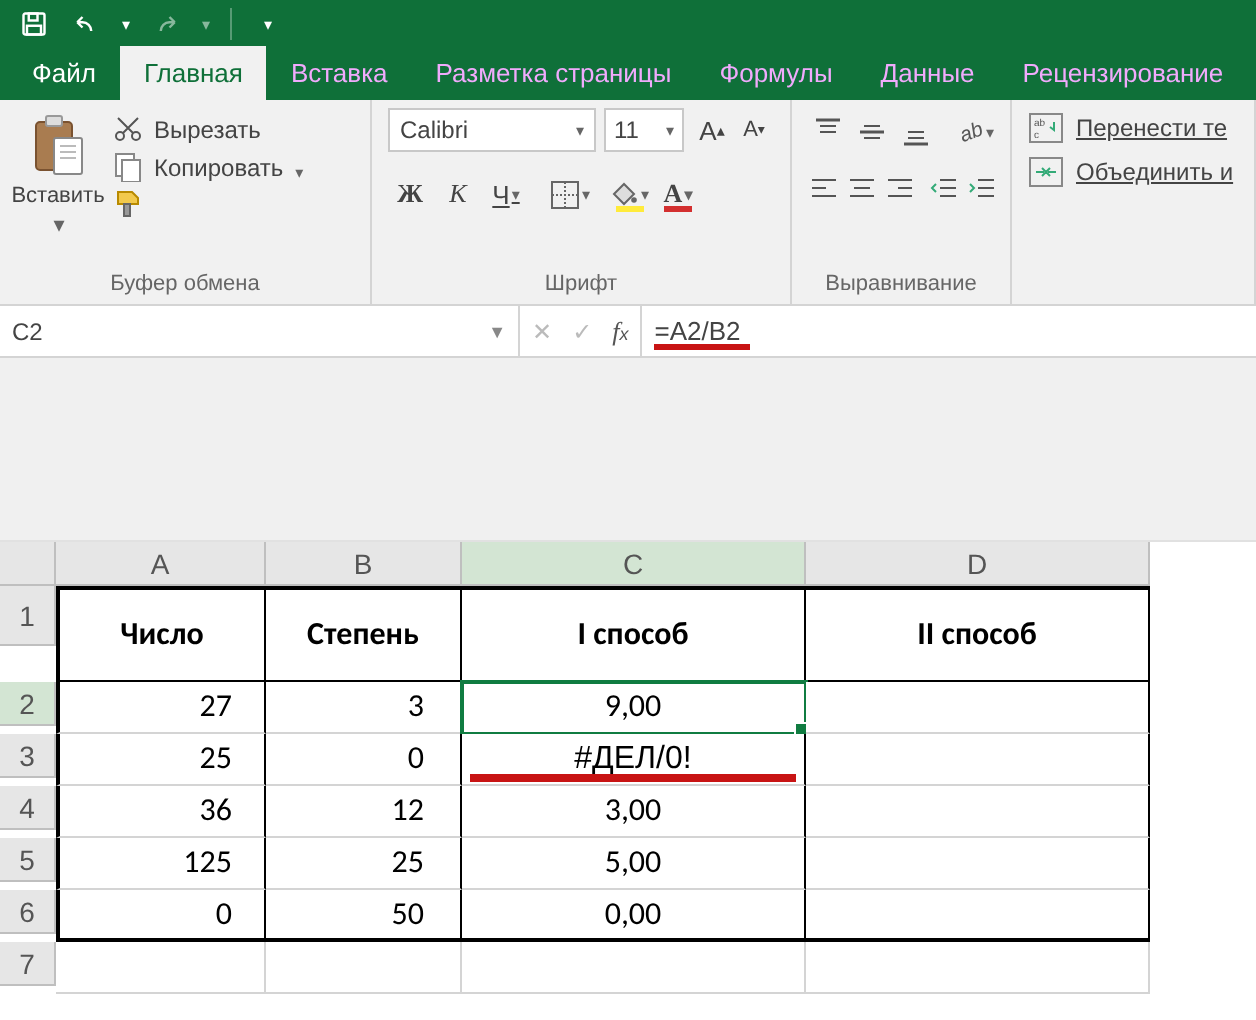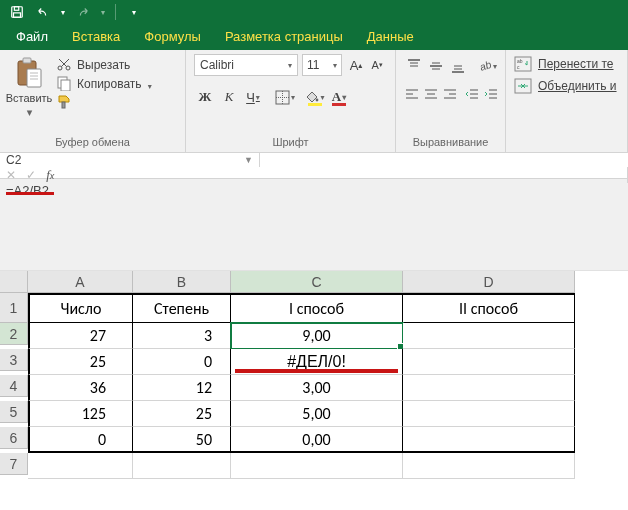--- a/index.html
+++ b/index.html
@@ -6,21 +6,21 @@
   body { background: #fff; width: 628px; height: 510px; overflow: hidden; font-size: 12px; color: #444; }
 
   
   .titlebar { background: #0F7039; height: 24px; display: flex; align-items: center; padding: 0 6px; gap: 4px; }
   .titlebar .qat-btn { width: 22px; height: 22px; display:flex; align-items:center; justify-content:center; color:#fff; }
   .titlebar .qat-sep { width:1px; height:16px; background: rgba(255,255,255,0.3); margin:0 3px;}
   .titlebar svg { stroke:#fff; fill:none; stroke-width:1.4; }
 
   
   .tabs { background:#0F7039; height:26px; display:flex; align-items:flex-end; padding:0 4px; gap:0; }
-  .tab { padding: 6px 12px 6px 12px; color:#fde047; font-size:13px; cursor:pointer; }
+  .tab { padding: 6px 12px 6px 12px; color:#f0abfc; font-size:13px; cursor:pointer; }
   .tab.active { background:#F1F1F1; color:#0F7039; }
   .tab.file { color:#fff; }
 
   
   .ribbon { background:#F1F1F1; border-bottom:1px solid #D4D4D4; height:103px; display:flex; }
   .group { border-right:1px solid #D4D4D4; padding:4px 8px 2px 8px; display:flex; flex-direction:column; justify-content:space-between; }
   .group-label { text-align:center; font-size:11px; color:#666; padding-top:2px; height:16px;}
   .clipboard { width:186px; }
   .clipboard-body { display:flex; gap:6px; flex:1; }
   .paste-big { width:42px; display:flex; flex-direction:column; align-items:center; gap:2px; padding-top:2px;}
@@ -48,38 +48,38 @@
   .align-group { width:110px; }
   .align-rows { display:flex; flex-direction:column; gap:8px; padding-top:2px;}
   .align-row { display:flex; gap:3px; }
   .ico18 { width:20px; height:20px; display:flex; align-items:center; justify-content:center;}
 
   .cells-group { flex:1; min-width:0; overflow:hidden;text-decoration:underline; }
   .cells-list { display:flex; flex-direction:column; gap:6px; padding-top:2px; }
   .cells-item { display:flex; align-items:center; gap:6px; font-size:12px; white-space:nowrap;}
 
   
-  .fbar-row { height:26px; border-bottom:1px solid #D4D4D4; display:flex; align-items:stretch; background:#fff;flex-direction:column; }
+  .fbar-row { height:26px; border-bottom:1px solid #D4D4D4; display:flex; align-items:stretch; background:#fff; }
   .namebox { width:260px; border-right:1px solid #D4D4D4; display:flex; align-items:center; padding:0 6px; justify-content:space-between; font-size:12px;}
   .namebox .dd-btn { color:#888; font-size:9px;}
   .fx-controls { display:flex; align-items:center; border-right:1px solid #D4D4D4; padding:0 6px; gap:10px; color:#BBB; }
   .fx-controls .fx { font-style:italic; font-family:"Times New Roman",serif; color:#555; font-size:13px;}
   .formula-cell { flex:1; padding:0 6px; display:flex; align-items:center; font-size:13px; position:relative;}
   .formula-ul { position:absolute; bottom:3px; left:6px; width:48px; height:3px; background:#C81414; }
 
   .tooltip-area { height:92px; background:#F0F0F0; border-bottom:1px solid #E1E1E1; }
 
   
   .sheet { display:grid; grid-template-columns: 28px 105px 98px 172px 172px; }
   .hdr, .rhdr, .corner { background:#E6E6E6; border-right:1px solid #BFBFBF; border-bottom:1px solid #BFBFBF; display:flex; align-items:center; justify-content:center; font-size:14px; color:#555; height:22px;}
   .hdr.selcol, .rhdr.selrow { background:#D3E5D3; }
   .cell { border-right:1px solid #D4D4D4; border-bottom:1px solid #D4D4D4; height:26px; display:flex; align-items:center; justify-content:center; font-size:16px; font-family:Calibri, sans-serif; color:#000; position:relative; background:#fff;}
-  .row1 .cell { height:30px; font-weight:normal; border-top:2px solid #000;}
+  .row1 .cell { height:48px; font-weight:bold; border-top:2px solid #000;}
   .databox .cell { border-right:1.5px solid #000; }
-  .cell.colA { justify-content: flex-end; padding-right:26px; }
+  .cell.colA { justify-content: flex-end; padding-right:16px; }
   .row1 .cell.colA, .row1 .cell.colB, .row1 .cell.colC, .row1 .cell.colD { justify-content:center; padding:0; }
   .cell.colB { justify-content:flex-end; padding-right:18px;}
   .cell.colC, .cell.colD { justify-content:center; }
   .leftedge { border-left:2px solid #000; }
   .thdr .cell { border-bottom:1.5px solid #000; }
   .lastdatarow .cell { border-bottom:2px solid #000; }
   .selected { outline:2px solid #107C41; outline-offset:-1px; }
   .selected::after { content:""; position:absolute; right:-3px; bottom:-3px; width:6px; height:6px; background:#107C41; border:1px solid #fff;}
   .err-ul { position:absolute; left:4px; right:4px; bottom:1px; height:4px; background:#C81414;}
   .rhdr { font-size:14px; }
@@ -114,24 +114,26 @@
       <span style="color:#fff;font-size:8px">▾</span>
     </div>
   <div class="qat-sep"></div>
   <div class="qat-btn">
       <span style="color:#fff;font-size:8px">▾</span>
     </div>
 </div>
 
 <div class="tabs">
   <div class="tab file">Файл</div>
+  <div class="tab active">Главная</div>
   <div class="tab">Вставка</div>
+  <div class="tab">Разметка страницы</div>
   <div class="tab">Формулы</div>
-  <div class="tab">Разметка страницы</div>
   <div class="tab">Данные</div>
+  <div class="tab">Рецензирование</div>
 </div>
 
 <div class="ribbon">
 
   <div class="group clipboard">
     <div class="clipboard-body">
       <div class="paste-big">
         <div class="icon-slot">
           <svg width="28" height="32" viewBox="0 0 28 32">
               <rect x="3" y="4" width="18" height="24" rx="2" fill="#A97C50" stroke="#7A5230"></rect>

